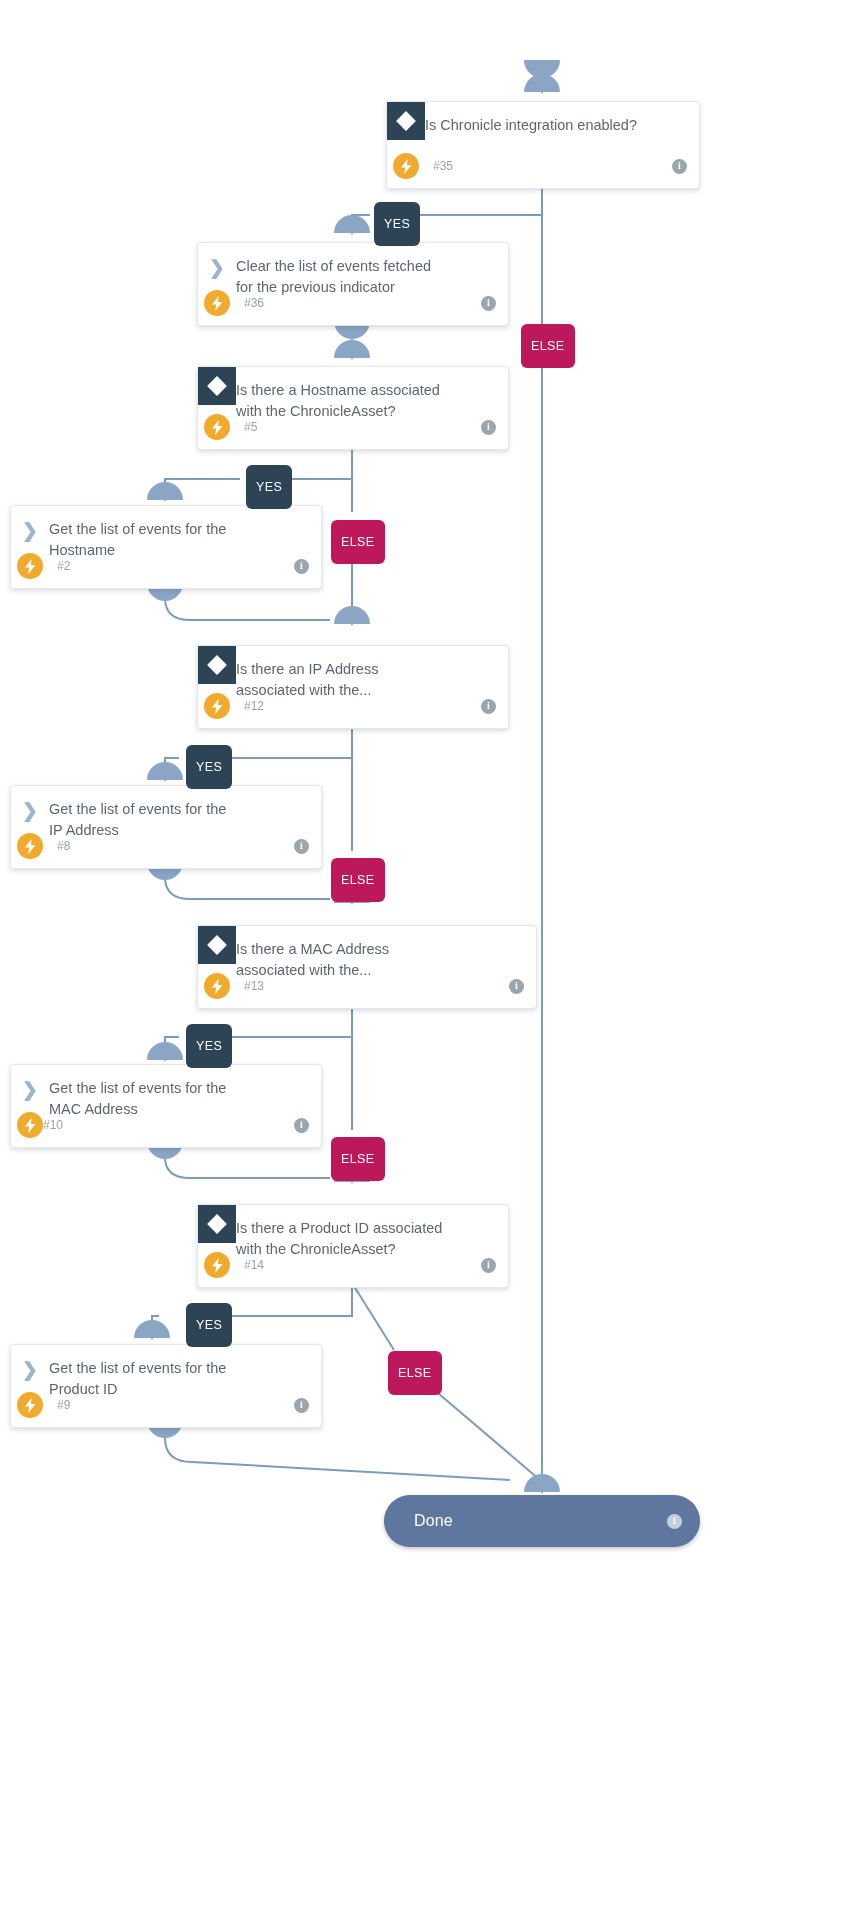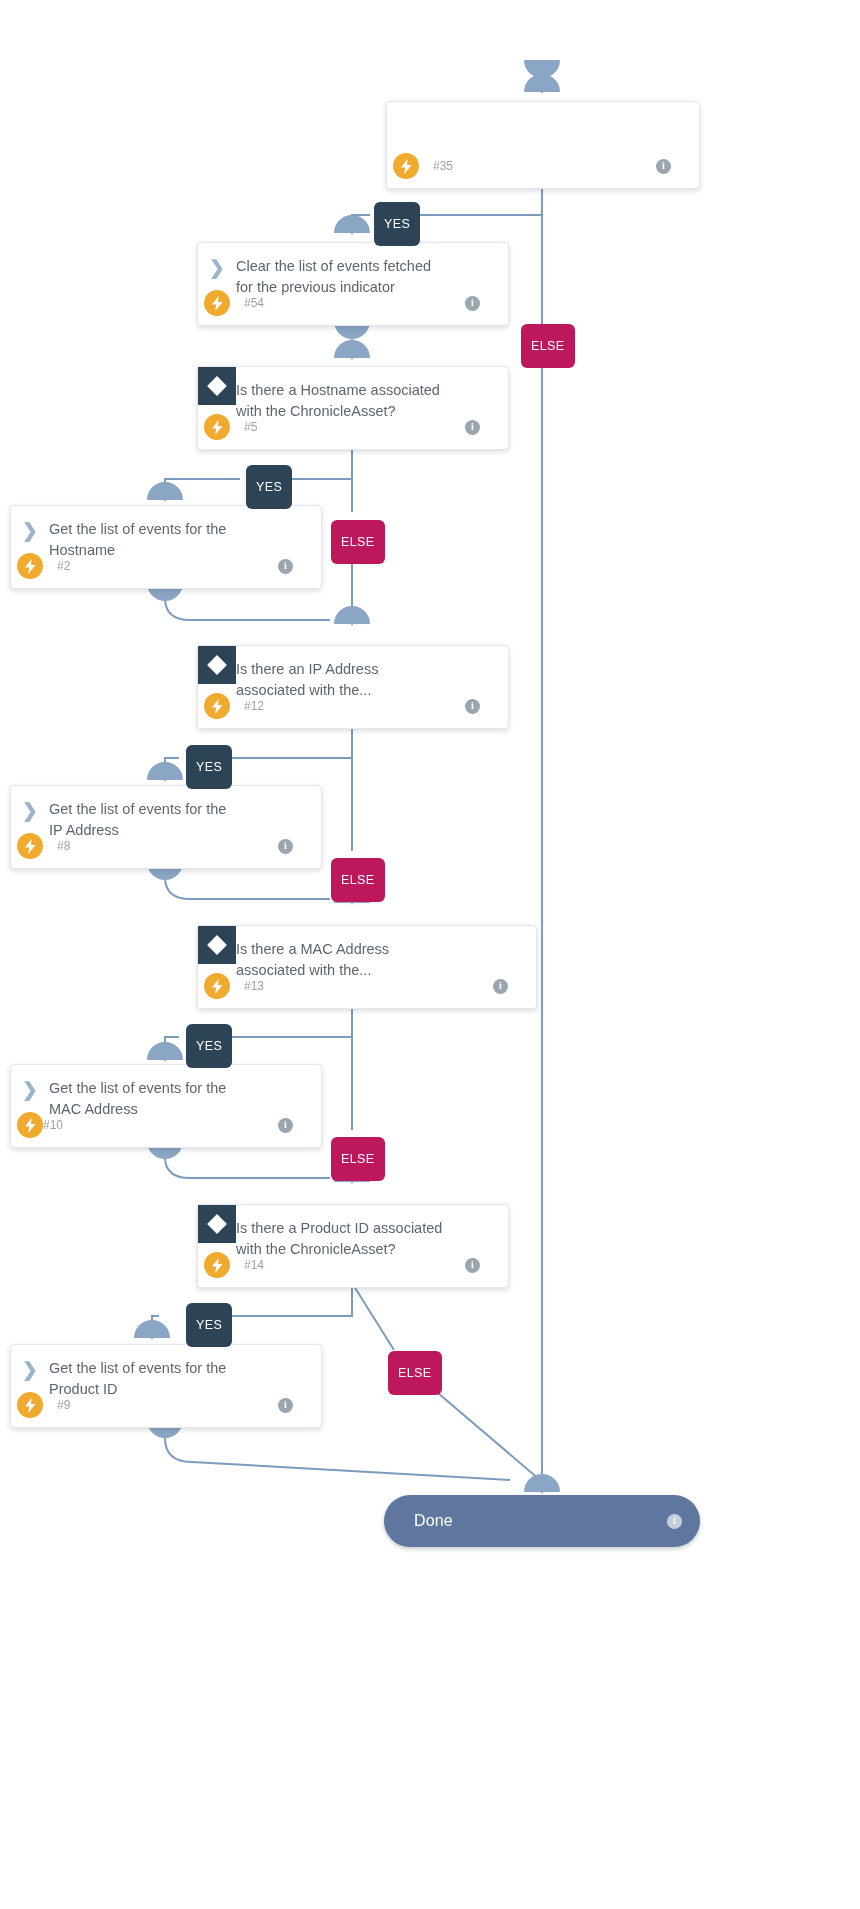--- a/index.html
+++ b/index.html
@@ -68,21 +68,21 @@
     line-height: 21px;
     color: #5c6670;
     padding-top: 13px;
     padding-right: 16px;
     white-space: pre-line;
   }
   .card-bottom {
     display: flex;
     align-items: center;
     position: absolute;
-    left: 0; right: 16px; bottom: 0;
+    left: 0; right: 0; bottom: 0;
     height: 44px;
   }
   .step-num {
     font-size: 12px;
     color: #98a2ab;
   }
 
   
   .cond-icon {
     width: 38px; height: 38px;
@@ -224,20 +224,26 @@
       <path d="M 334,321 a 18,18 0 0 0 36,0 z"></path>
       <path d="M 147,583 a 18,18 0 0 0 36,0 z"></path>
       <path d="M 147,862 a 18,18 0 0 0 36,0 z"></path>
       <path d="M 147,1141 a 18,18 0 0 0 36,0 z"></path>
       <path d="M 147,1420 a 18,18 0 0 0 36,0 z"></path>
     </g>
   </svg>
 
 
   <div class="card" style="left:386px; top:101px; width:314px; height:88px;">
+    <div class="card-row">
+      <div class="cond-icon">
+        <span class="diamond"></span>
+      </div>
+      <div class="card-title">Is Chronicle integration enabled?</div>
+    </div>
     <div class="card-bottom">
       <div class="bolt" style="margin-left:6px;">
         <svg width="13" height="15" viewBox="0 0 13 15">
             <path d="M7.6 0 L1 8.4 H5.2 L4.2 15 L11.5 6.1 H7 Z" fill="#ffffff"></path>
           </svg>
       </div>
       <span class="step-num" style="margin-left:14px;">#35</span>
       <span class="info-icon" style="margin-left:auto; margin-right:12px;">i</span>
     </div>
   </div>
@@ -247,21 +253,21 @@
       <div class="act-icon">❯</div>
       <div class="card-title">Clear the list of events fetched
 for the previous indicator</div>
     </div>
     <div class="card-bottom">
       <div class="bolt" style="margin-left:6px;">
         <svg width="13" height="15" viewBox="0 0 13 15">
             <path d="M7.6 0 L1 8.4 H5.2 L4.2 15 L11.5 6.1 H7 Z" fill="#ffffff"></path>
           </svg>
       </div>
-      <span class="step-num" style="margin-left:14px;">#54</span>
+      <span class="step-num" style="margin-left:14px;">#36</span>
       <span class="info-icon" style="margin-left:auto; margin-right:12px;">i</span>
     </div>
   </div>
 
   <div class="card" style="left:197px; top:366px; width:312px; height:84px;">
     <div class="card-row">
       <div class="cond-icon">
         <span class="diamond"></span>
       </div>
       <div class="card-title">Is there a Hostname associated

